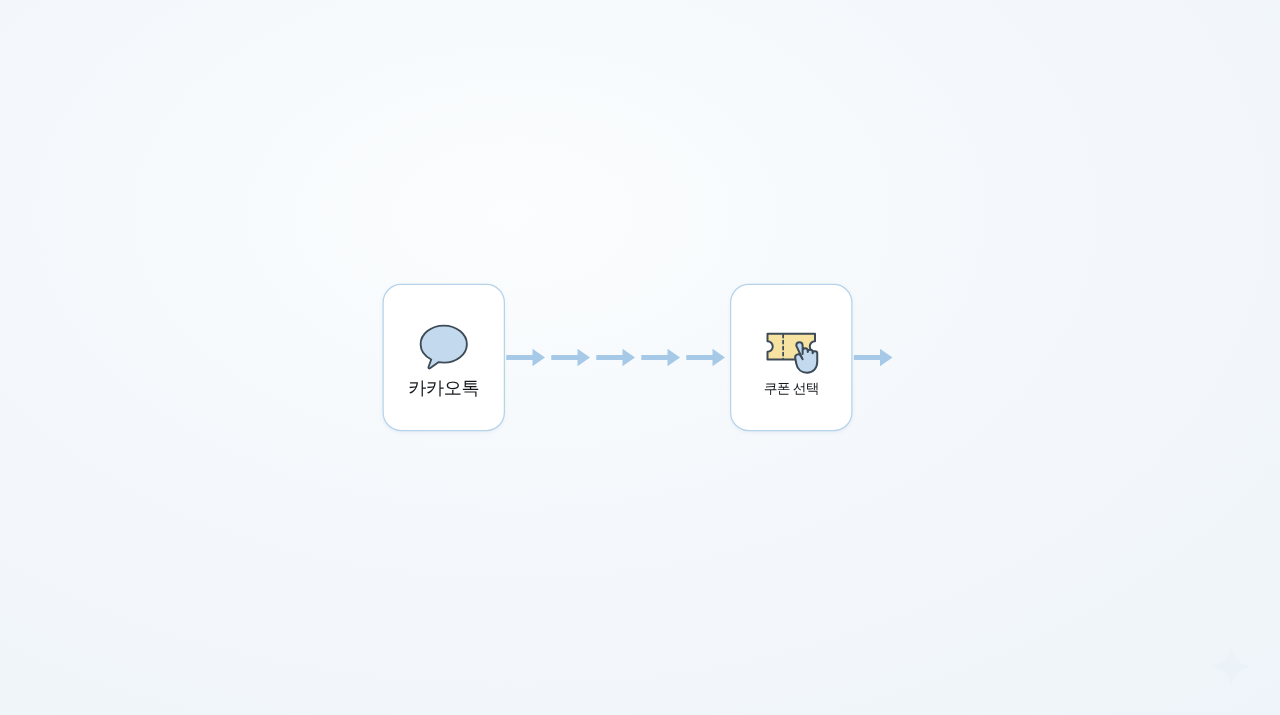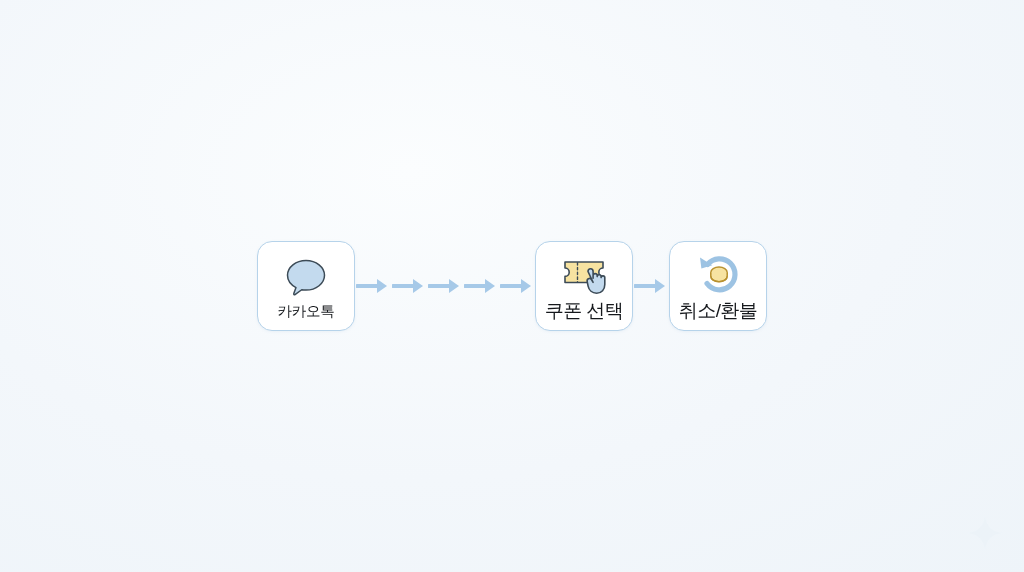--- a/index.html
+++ b/index.html
@@ -43,21 +43,21 @@
     display: flex;
     flex-direction: row;
     align-items: center;
     justify-content: center;
     gap: 0;
   }
 
   .card {
     box-sizing: border-box;
     width: 98px;
-    height: 90px;
+    height: 118px;
     flex: 0 0 98px;
     background: #ffffff;
     border: 1.6px solid #b6d3ea;
     border-radius: 15px;
     display: flex;
     flex-direction: column;
     align-items: center;
     justify-content: center;
     box-shadow: 0 1px 3px rgba(120,160,195,0.10);
   }
@@ -74,21 +74,21 @@
 
   .card-label {
     font-size: 14.5px;
     line-height: 1.15;
     font-weight: 500;
     color: #15181c;
     letter-spacing: -0.3px;
     text-align: center;
     white-space: nowrap;
   }
-  .card-label.small { font-size: 19px; letter-spacing: -0.6px; }
+  .card-label.small { font-size: 11px; letter-spacing: -0.6px; }
 
   .arrow {
     flex: 0 0 36px;
     width: 36px;
     height: 24px;
     display: flex;
     align-items: center;
     justify-content: center;
   }
   .arrow svg { display: block; }
@@ -172,34 +172,20 @@
       <div class="card-label small">쿠폰 선택</div>
     </div>
 
     <div class="arrow">
       <svg width="34" height="20" viewBox="0 0 34 20">
         <path d="M1 10 H22" stroke="#a6c9e8" stroke-width="4" stroke-linecap="round"></path>
         <path d="M21 3 L31 10 L21 17 Z" fill="#a6c9e8"></path>
       </svg>
     </div>
 
-    <div class="card">
-      <div class="card-icon">
-        <svg width="48" height="46" viewBox="0 0 48 46">
-
-          <path d="M13.5 13.5 A15.5 15.5 0 1 1 13.0 32.5" fill="none" stroke="#9dc3e3" stroke-width="5.2" stroke-linecap="round"></path>
-          <path d="M6.0 6.5 L7.4 17.6 L18.3 14.2 Z" fill="#9dc3e3"></path>
-
-          <ellipse cx="25" cy="21.5" rx="8.2" ry="5.4" fill="#f7e3a1" stroke="#b8912f" stroke-width="1.5"></ellipse>
-          <path d="M16.8 21.5 V25.3 C16.8 28.3 20.5 30.7 25 30.7 C29.5 30.7 33.2 28.3 33.2 25.3 V21.5" fill="#f7e3a1" stroke="#b8912f" stroke-width="1.5" stroke-linejoin="round"></path>
-          <path d="M16.8 25.3 C16.8 28.3 20.5 30.7 25 30.7 C29.5 30.7 33.2 28.3 33.2 25.3" fill="none" stroke="#b8912f" stroke-width="1.3"></path>
-        </svg>
-      </div>
-      <div class="card-label small">취소/환불</div>
-    </div>
 
   </div>
 
   <div class="watermark">
     <svg width="42" height="42" viewBox="0 0 42 42">
       <path d="M21 4 C22.6 14.4 27.6 19.4 38 21 C27.6 22.6 22.6 27.6 21 38
                C19.4 27.6 14.4 22.6 4 21 C14.4 19.4 19.4 14.4 21 4 Z" fill="#e9f1f7"></path>
     </svg>
   </div>
 

